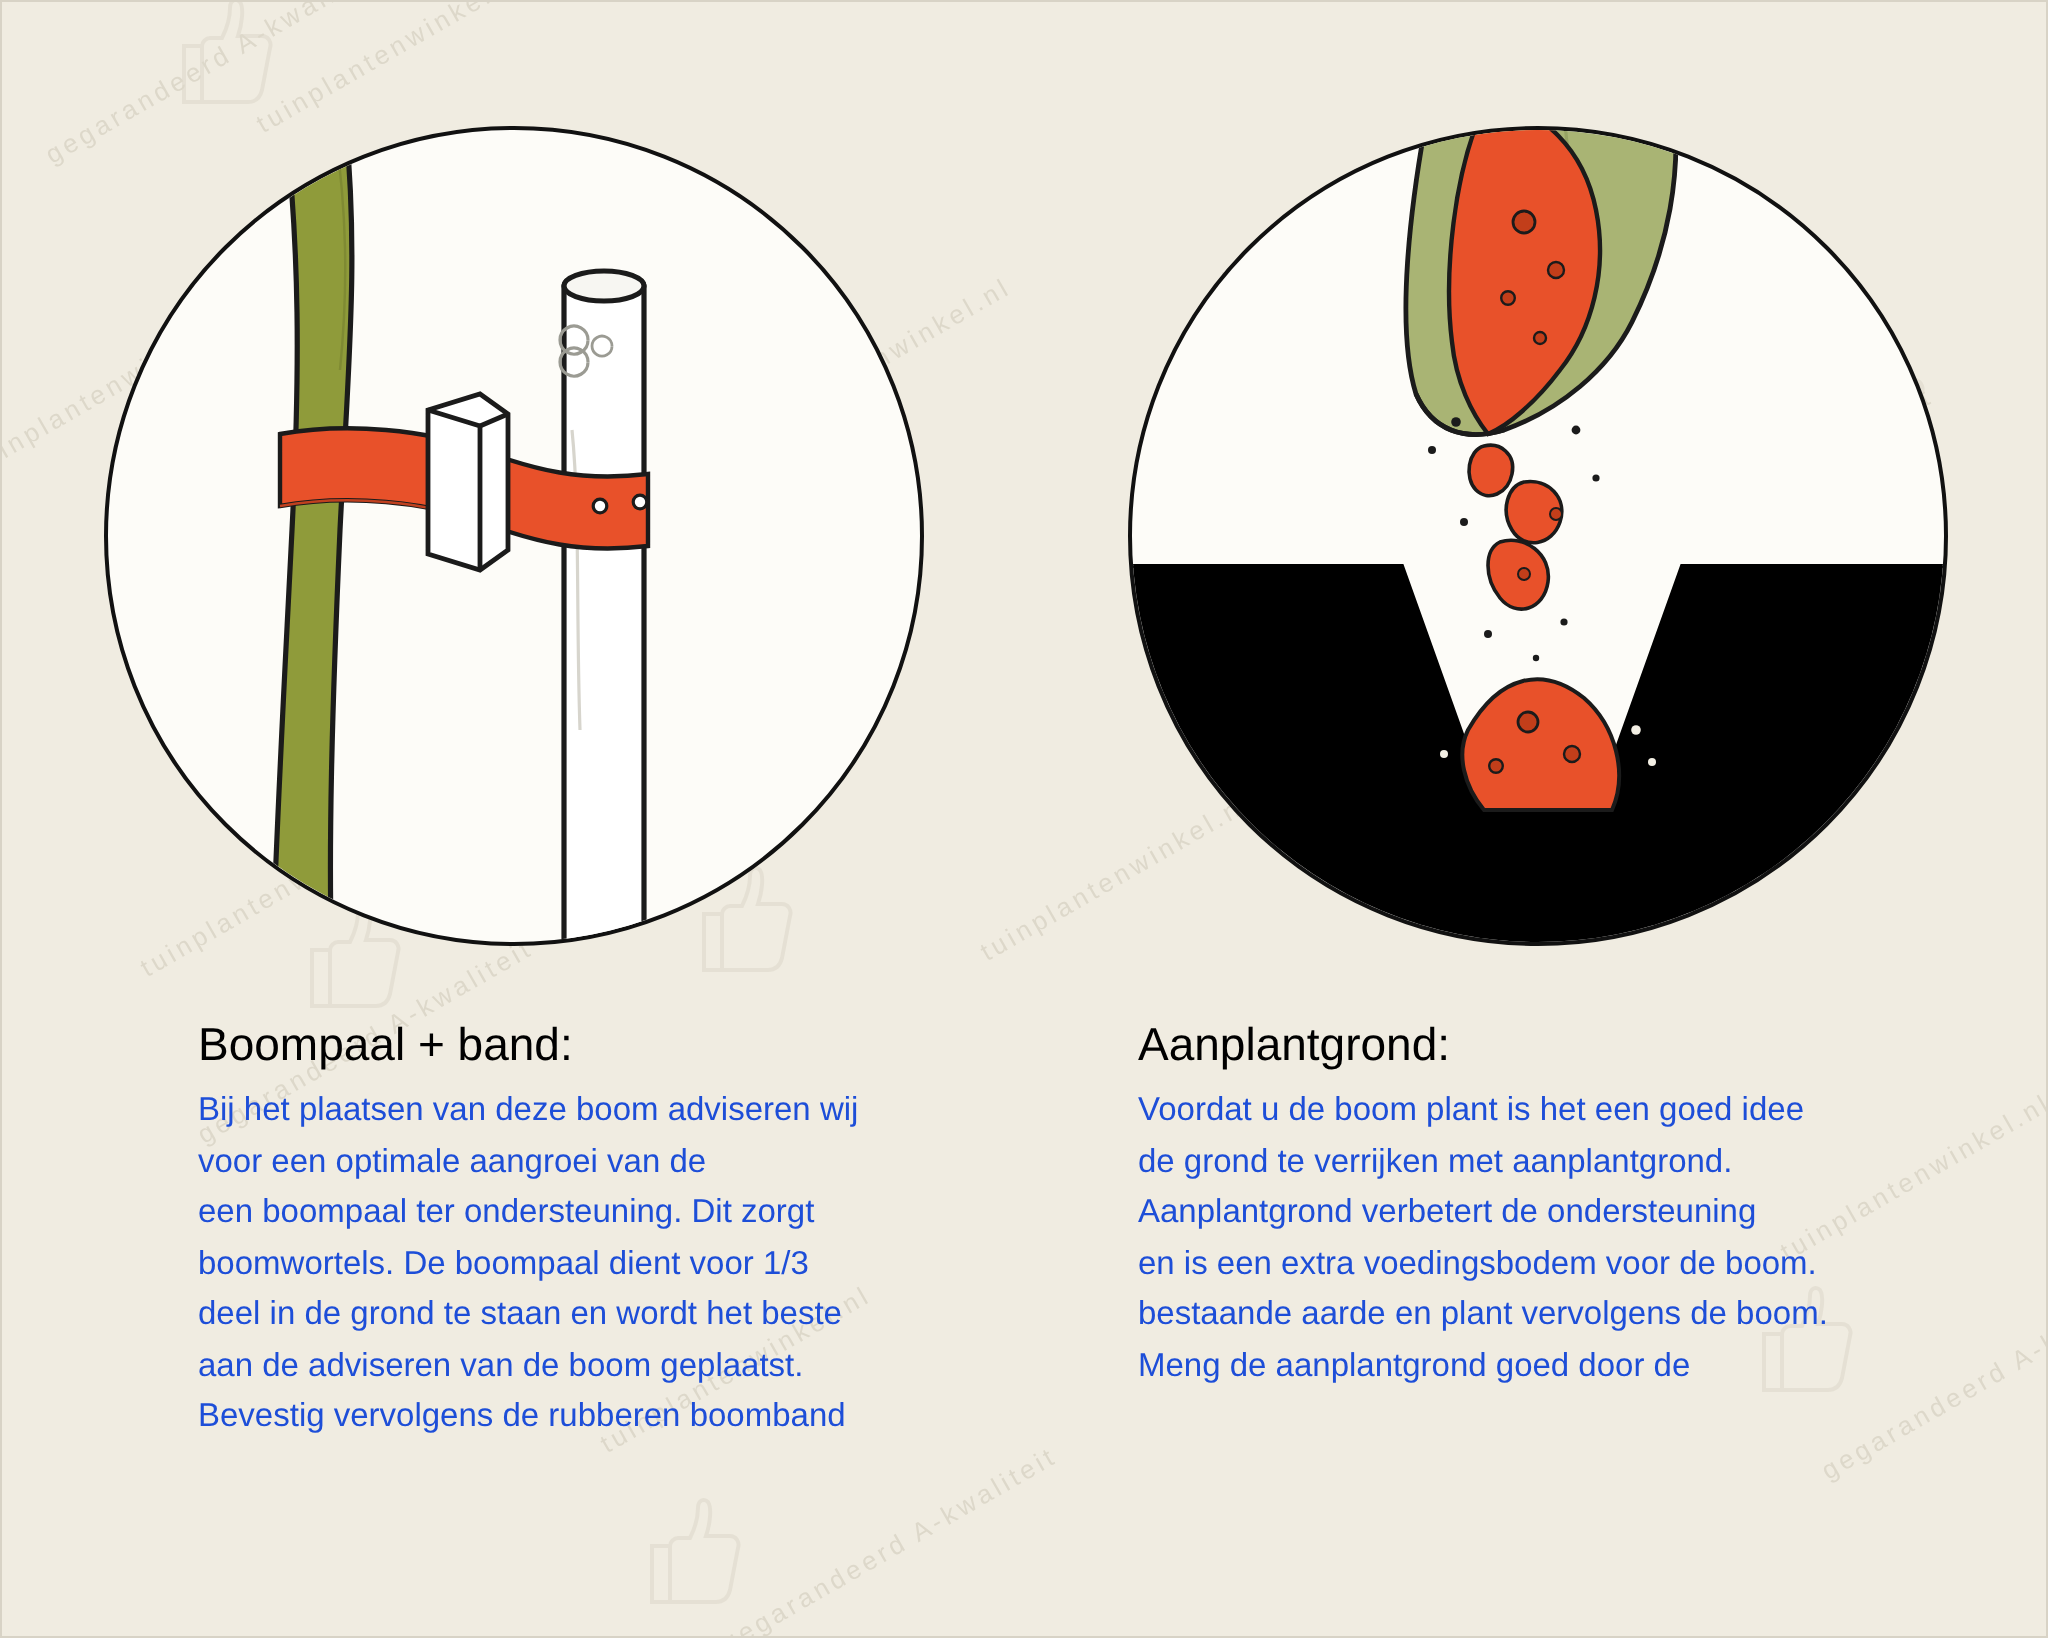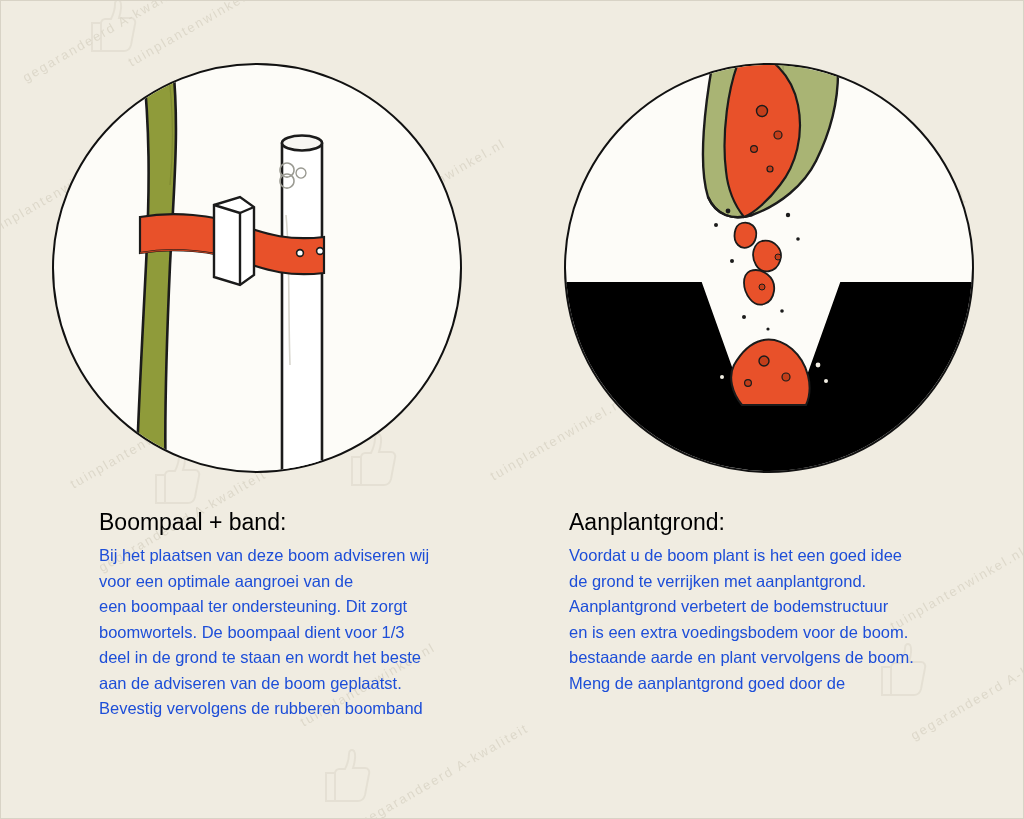--- a/index.html
+++ b/index.html
@@ -264,20 +264,20 @@
             <circle cx="156" cy="312" r="2" fill="#f3efe4"></circle>
           </g>
         </svg>
       </div>
     </div>
 
     <div class="textblock">
       <div class="heading">Aanplantgrond:</div>
       <div class="body-line">Voordat u de boom plant is het een goed idee</div>
       <div class="body-line">de grond te verrijken met aanplantgrond.</div>
-      <div class="body-line">Aanplantgrond verbetert de bodemstructuur</div>
+      <div class="body-line">Aanplantgrond verbetert de ondersteuning</div>
       <div class="body-line">en is een extra voedingsbodem voor de boom.</div>
       <div class="body-line">bestaande aarde en plant vervolgens de boom.</div>
       <div class="body-line">Meng de aanplantgrond goed door de</div>
     </div>
   </div>
 
 </div>
 
 </body></html>

